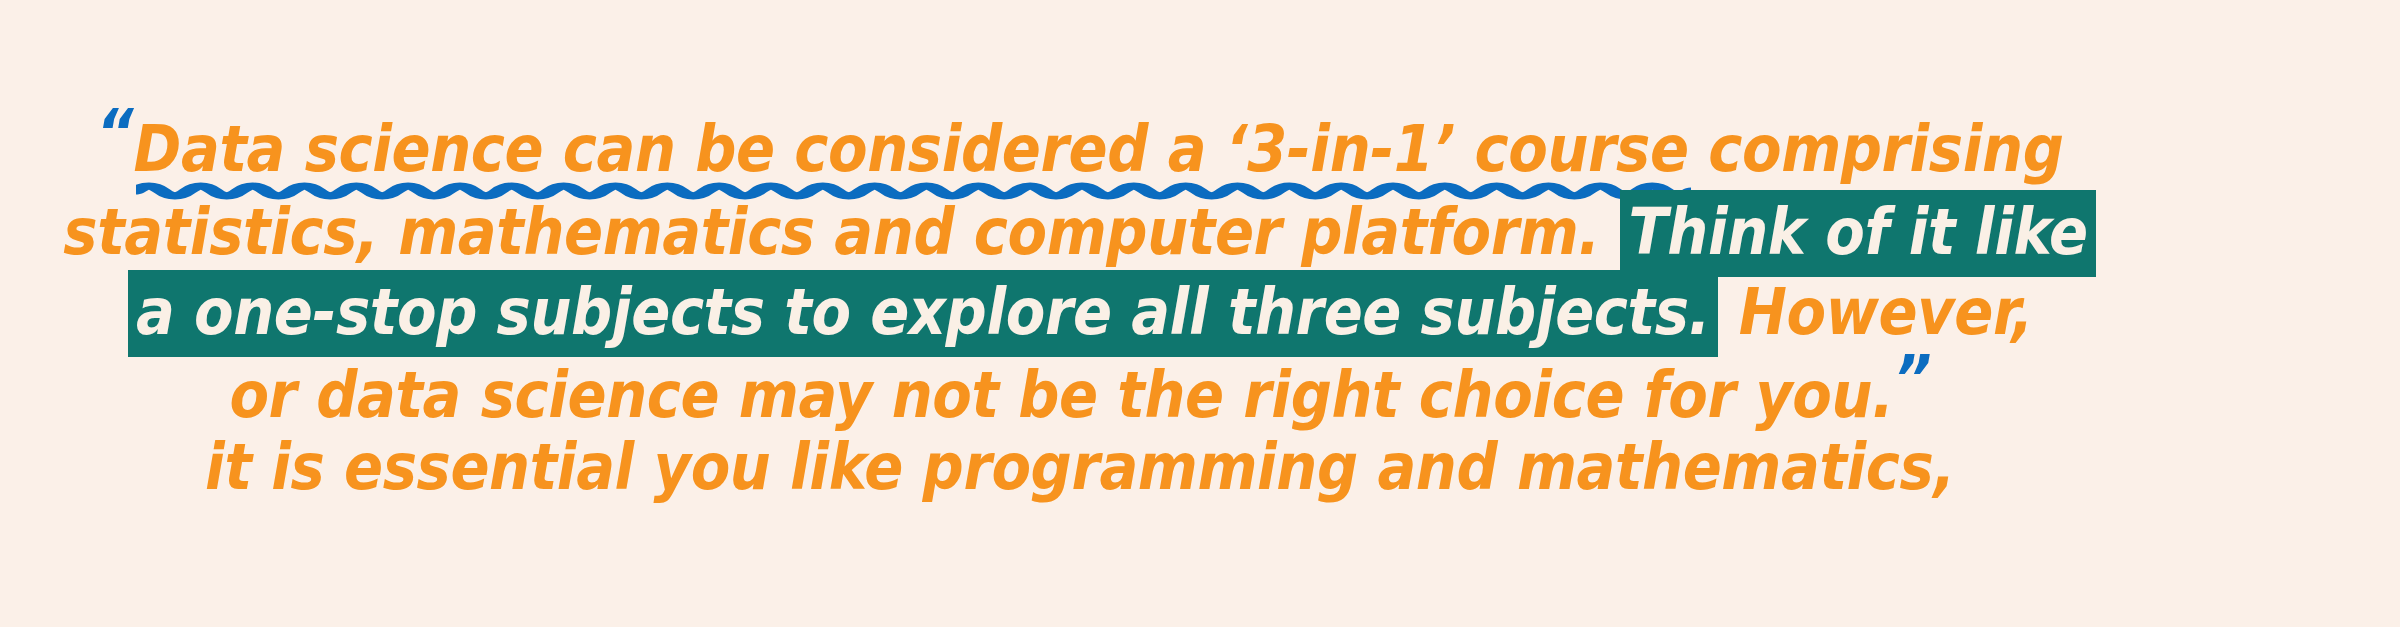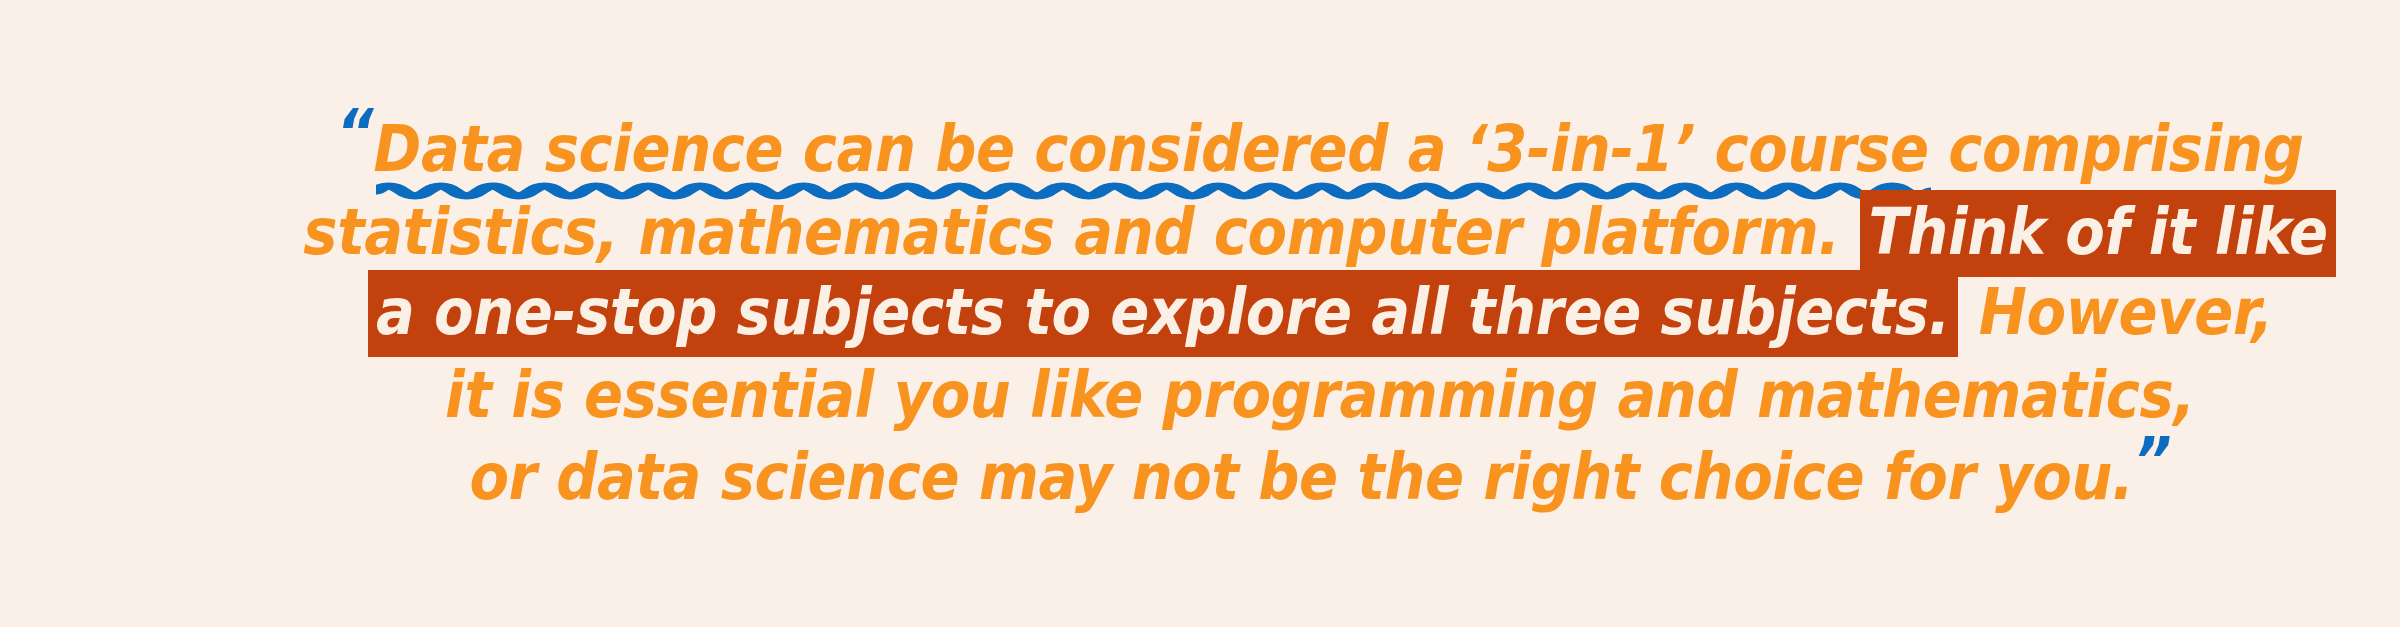--- a/index.html
+++ b/index.html
@@ -14,21 +14,21 @@
     overflow: hidden;
   }
 
   .quote-block {
     position: relative;
     width: 2400px;
     height: 627px;
     box-sizing: border-box;
     display: flex;
     flex-direction: column;
-    align-items: flex-end;
+    align-items: flex-start;
     justify-content: center;
     padding-top: 6px;
   }
 
   .quote-lines {
     display: flex;
     flex-direction: column;
     align-items: center;
     width: 2160px;
   }
@@ -59,21 +59,21 @@
     display: inline;
     font-style: italic;
     font-weight: bold;
     white-space: pre;
   }
 
   .seg-orange { color: #F7931E; }
 
   
   .seg-hl {
-    background: #c2410c;
+    background: #0f766e;
     color: #FAF0E6;
     padding: 5px 8px 8px 8px;
     margin: 0 1px;
     box-decoration-break: clone;
     -webkit-box-decoration-break: clone;
   }
 
   
   .wavy-wrap {
     position: relative;
@@ -120,22 +120,22 @@
     </div>
 
     <div class="q-line line-2">
       <span class="seg seg-orange">statistics, mathematics and computer platform. </span><span class="seg seg-hl">Think of it like</span>
     </div>
 
     <div class="q-line line-3">
       <span class="seg seg-hl">a one-stop subjects to explore all three subjects.</span><span class="seg seg-orange"> However,</span>
     </div>
 
+    <div class="q-line line-5">
+      <span class="seg seg-orange">or data science may not be the right choice for you.</span><span class="quote-mark quote-close">”</span>
+    </div>
+
     <div class="q-line line-4">
       <span class="seg seg-orange">it is essential you like programming and mathematics,</span>
-    </div>
-
-    <div class="q-line line-5">
-      <span class="seg seg-orange">or data science may not be the right choice for you.</span><span class="quote-mark quote-close">”</span>
     </div>
 
   </div>
 </div>
 
 </body></html>

